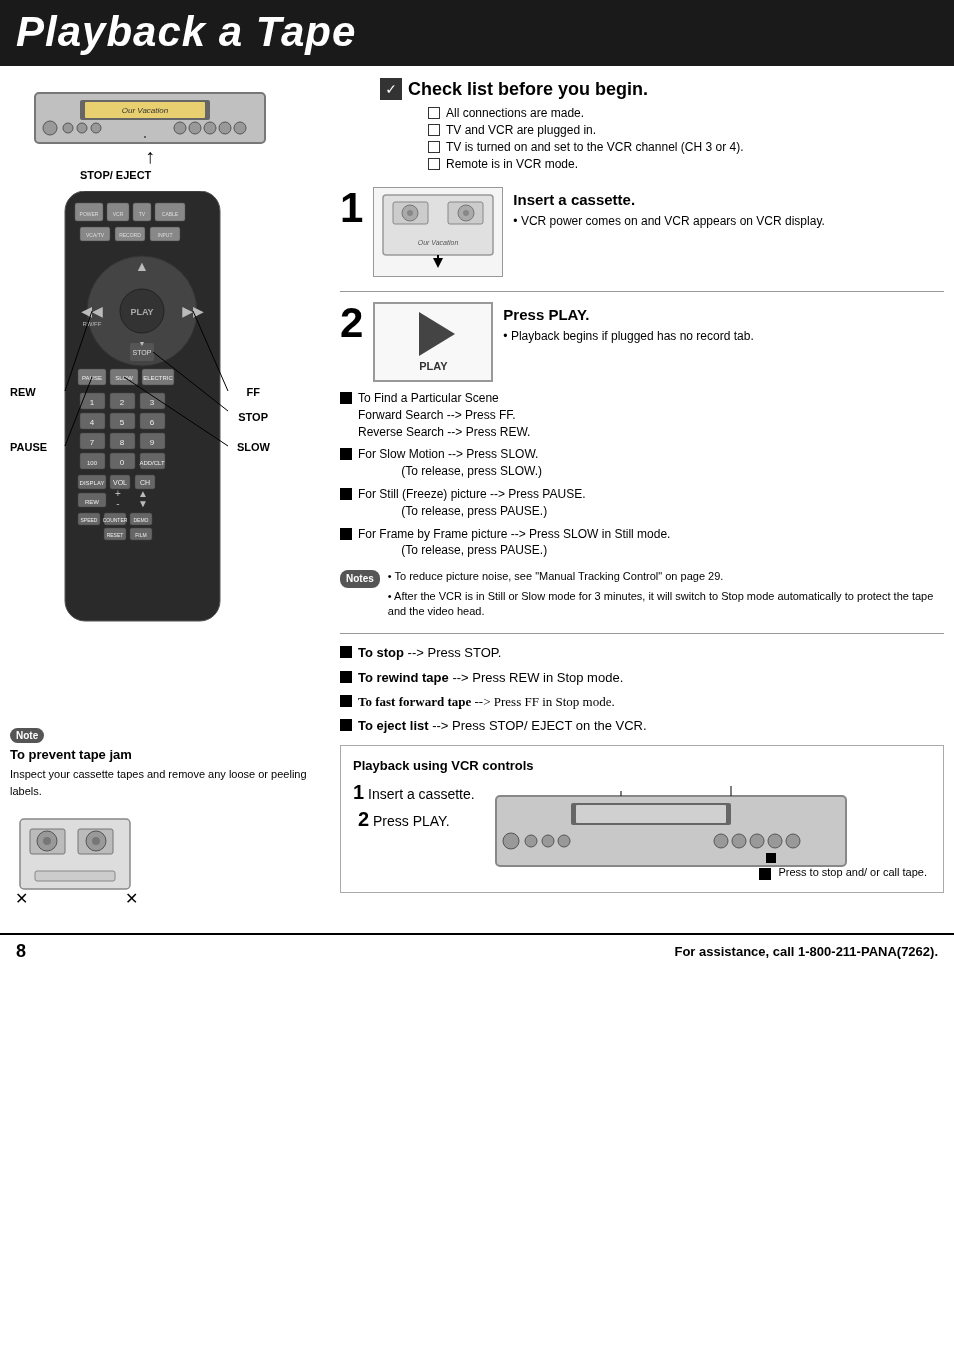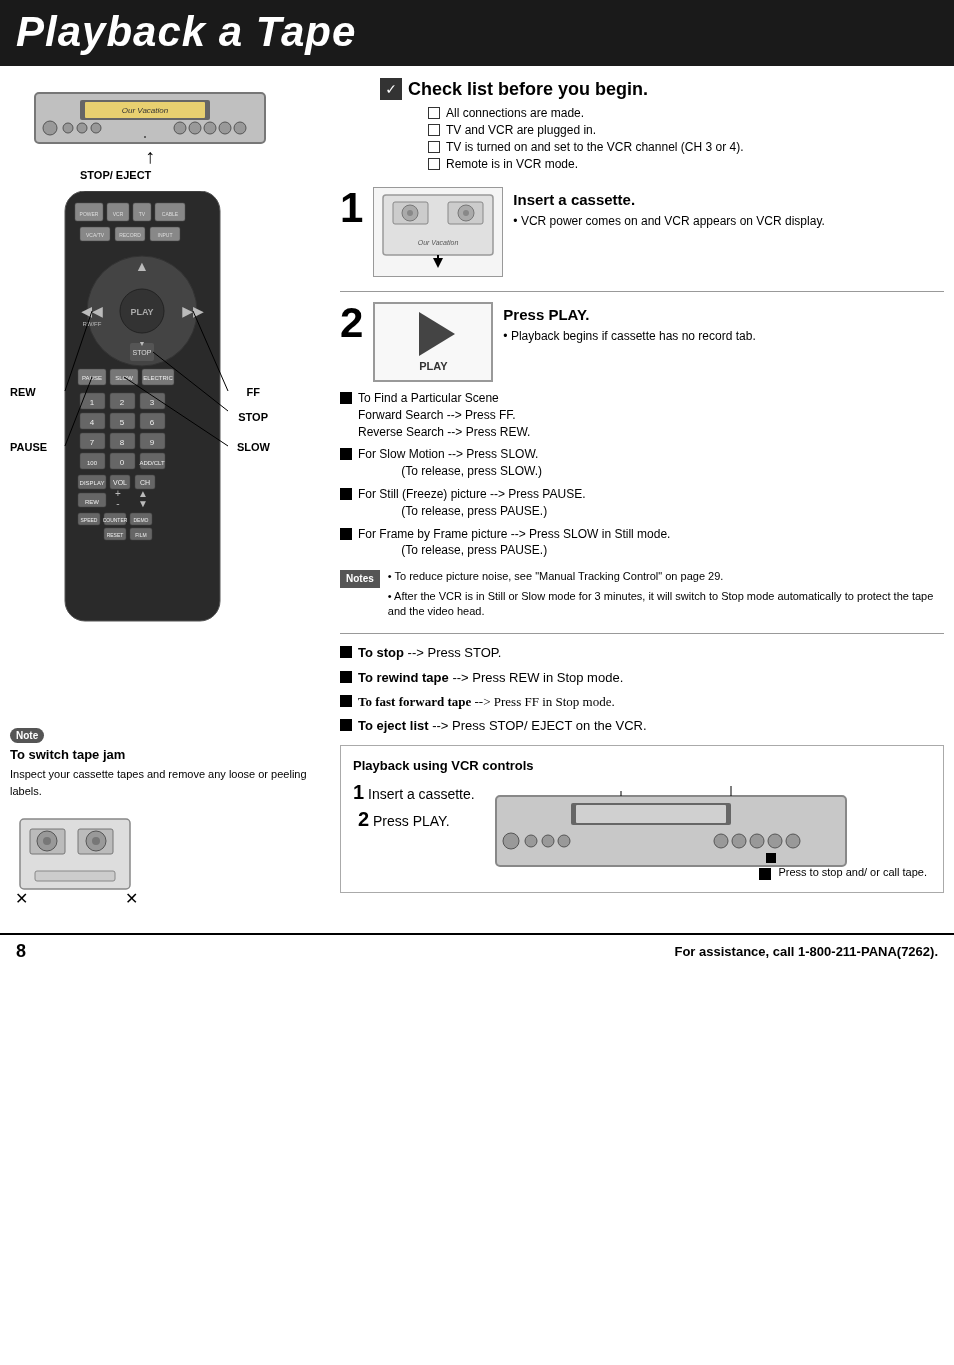--- a/index.html
+++ b/index.html
@@ -153,21 +153,21 @@
       margin: 10px 0;
       font-size: 11px;
       line-height: 1.4;
     }
     .notes-badge {
       background: #555;
       color: #fff;
       font-size: 10px;
       font-weight: bold;
       padding: 2px 6px;
-      border-radius: 0;
+      border-radius: 8px;
       white-space: nowrap;
       flex-shrink: 0;
       margin-top: 1px;
     }
     .note-badge {
       background: #555;
       color: #fff;
       font-size: 10px;
       font-weight: bold;
       padding: 2px 6px;
@@ -451,21 +451,21 @@
         <line x1="143" y1="161" x2="218" y2="220" stroke="#000" stroke-width="1"></line>
 
         <line x1="82" y1="186" x2="55" y2="255" stroke="#000" stroke-width="1"></line>
 
         <line x1="114" y1="186" x2="218" y2="255" stroke="#000" stroke-width="1"></line>
       </svg>
     </div>
 
     <div class="left-bottom">
       <span class="note-badge">Note</span>
-      <div class="note-heading">To switch tape jam</div>
+      <div class="note-heading">To prevent tape jam</div>
       <div class="note-body">Inspect your cassette tapes and remove any loose or peeling labels.</div>
 
       
       <svg width="130" height="100" style="margin-top:10px;">
 
         <rect x="10" y="10" width="110" height="70" rx="4" fill="#ddd" stroke="#888" stroke-width="1.5"></rect>
 
         <rect x="20" y="20" width="35" height="25" rx="2" fill="#bbb" stroke="#777" stroke-width="1"></rect>
         <rect x="68" y="20" width="35" height="25" rx="2" fill="#bbb" stroke="#777" stroke-width="1"></rect>
 
@@ -547,21 +547,21 @@
         <div class="play-box-container">
           <div style="display:flex; flex-direction:column; align-items:center;">
             <div style="width:0; height:0; border-top:22px solid transparent; border-bottom:22px solid transparent; border-left:36px solid #444; margin-left:8px;"></div>
             <div style="font-size:11px; font-weight:bold; color:#333; margin-top:4px;">PLAY</div>
           </div>
         </div>
         <div class="step-text-block">
           <div class="step-heading">Press PLAY.</div>
           <div class="step-desc">
             <span>• </span>
-            <span>Playback begins if cassette has no record tab.</span>
+            <span>Playback begins if plugged has no record tab.</span>
           </div>
         </div>
       </div>
 
       <div class="instructions-list">
         <div class="instr-item">
           <div class="black-square"></div>
           <div>
             To Find a Particular Scene<br>Forward Search --&gt; Press FF.<br>Reverse Search --&gt; Press REW.
           </div>

